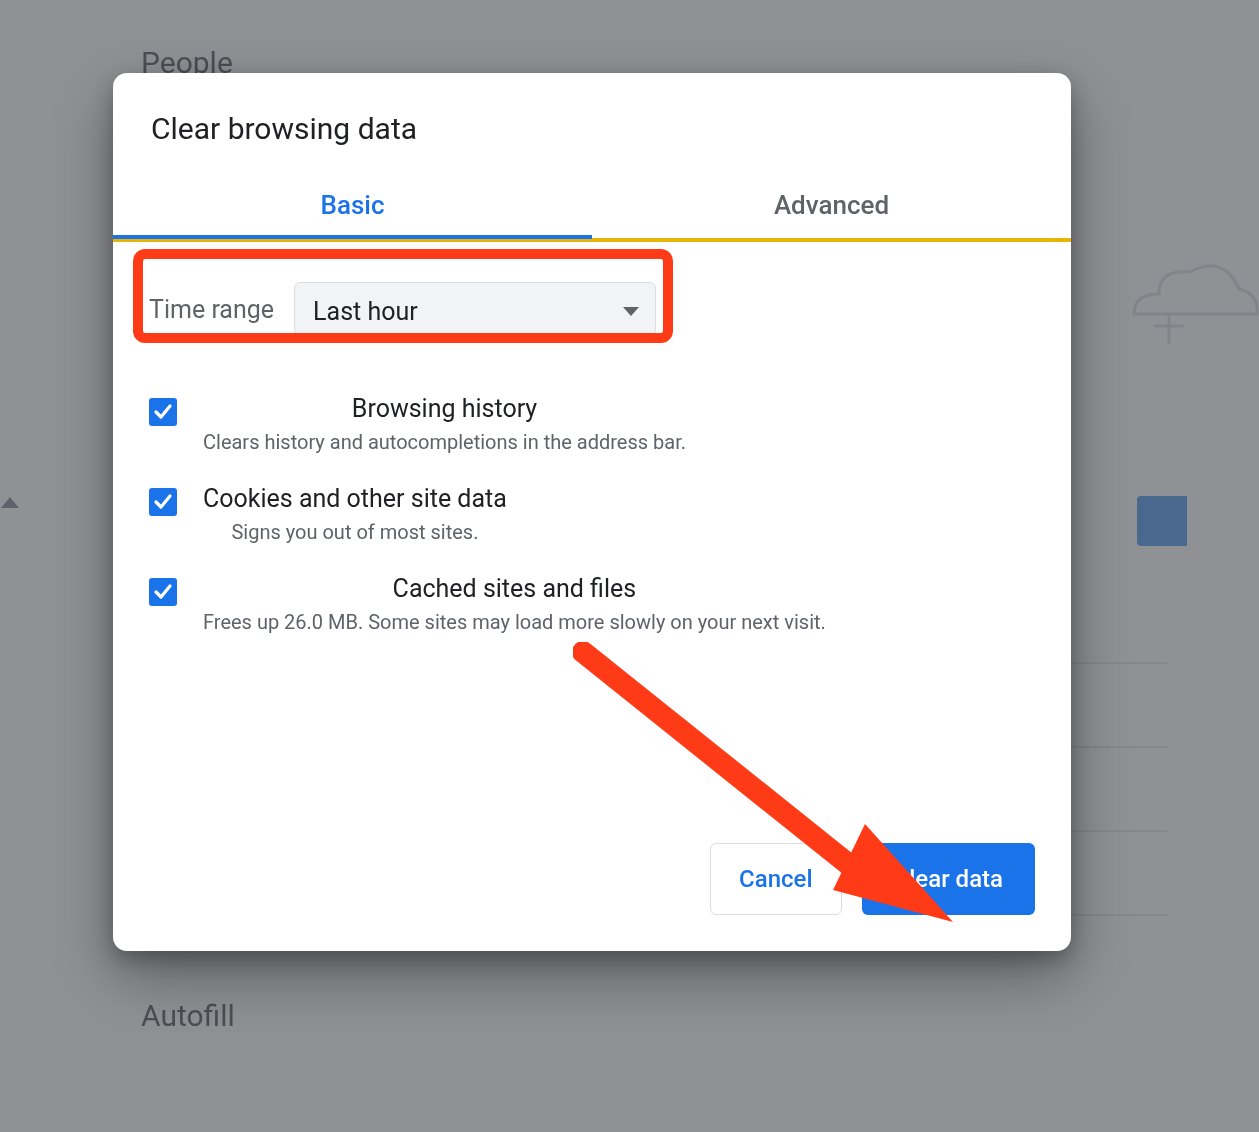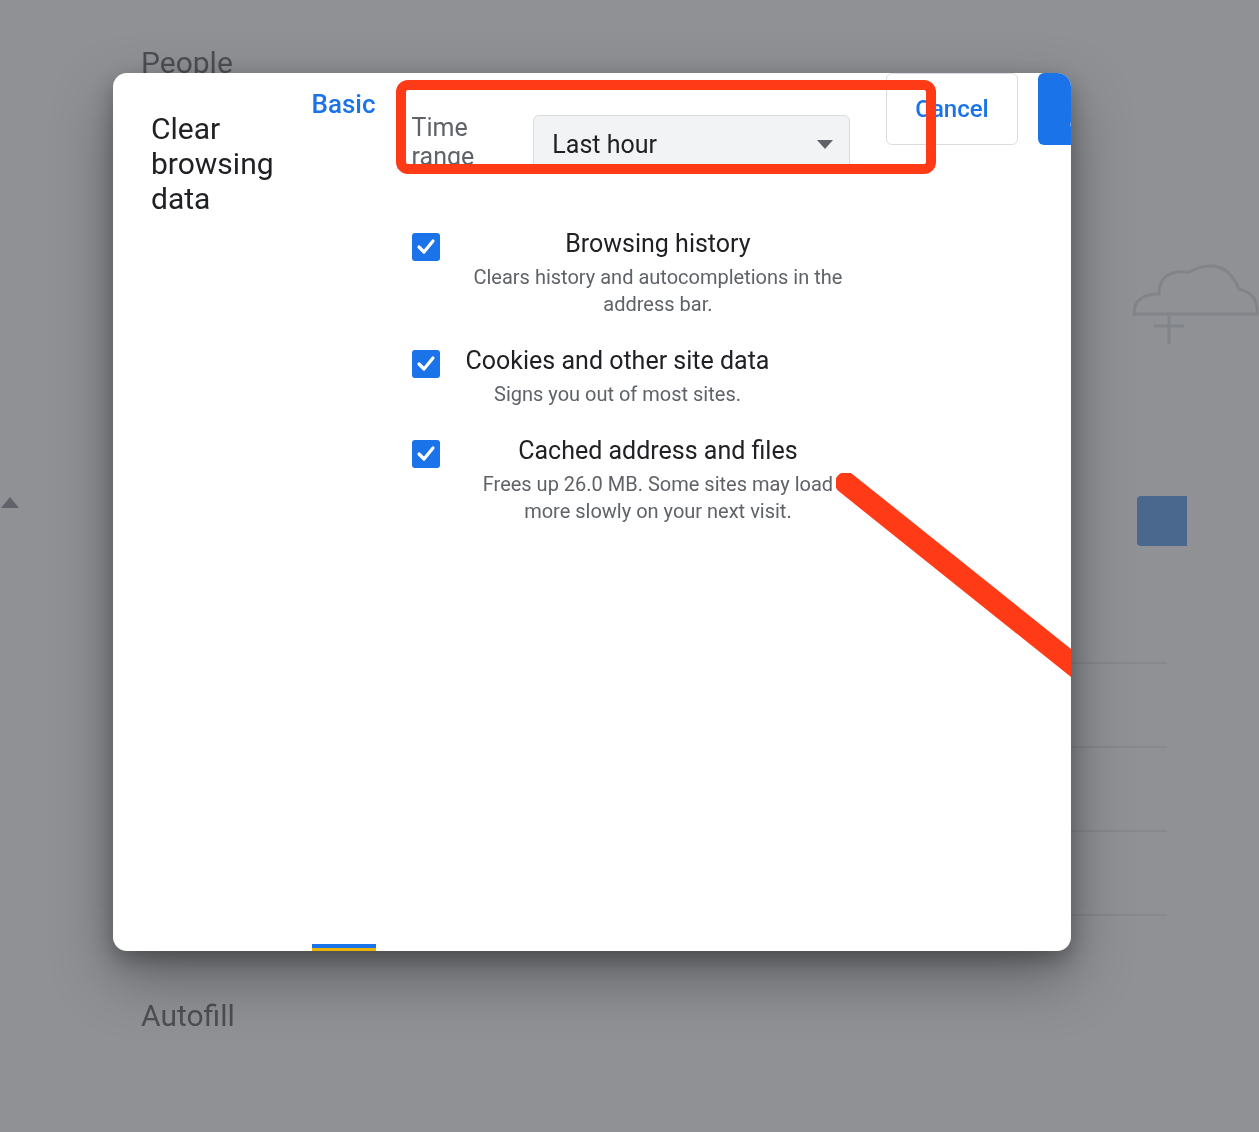--- a/index.html
+++ b/index.html
@@ -66,20 +66,21 @@
   }
   .dialog {
     position: absolute;
     left: 113px; top: 73px;
     width: 958px; height: 878px;
     background: #fff;
     border-radius: 14px;
     box-shadow: 0 25px 60px rgba(0,0,0,0.35), 0 8px 20px rgba(0,0,0,0.25);
     overflow: hidden;
     display: flex;
+    flex-direction: column;
   }
   .dialog-header {
     padding: 38px 38px 28px 38px;
   }
   .dialog-title {
     font-size: 30px;
     color: #202124;
   }
   .tabs {
     display: flex;
@@ -114,21 +115,21 @@
     position: absolute;
     left: 20px; top: 7px;
     width: 540px; height: 94px;
     border: 10px solid #ff3b17;
     border-radius: 12px;
     pointer-events: none;
   }
   .time-row {
     display: flex;
     align-items: center;
-    gap: 14px;
+    gap: 20px;
     padding: 16px 4px 18px 4px;
   }
   .time-label {
     font-size: 25px;
     color: #5f6368;
   }
   .select {
     display: flex;
     align-items: center;
     justify-content: space-between;
@@ -237,20 +238,23 @@
 
 <div class="dialog">
   <div class="dialog-header">
     <div class="dialog-title">Clear browsing data</div>
   </div>
 
   <div class="tabs">
     <div class="tab active">
       <span>Basic</span>
     </div>
+    <div class="tab">
+      <span>Advanced</span>
+    </div>
   </div>
 
   <div class="body">
     <div class="highlight-box"></div>
 
     <div class="time-row">
       <span class="time-label">Time range</span>
       <div class="select">
         <span>Last hour</span>
         <span class="caret"></span>
@@ -283,21 +287,21 @@
         </div>
       </div>
 
       <div class="option">
         <div class="checkbox">
           <svg width="20" height="20" viewBox="0 0 20 20">
             <path d="M3 10 L8 15 L17 4" stroke="#fff" stroke-width="3.2" fill="none" stroke-linecap="round" stroke-linejoin="round"></path>
           </svg>
         </div>
         <div class="opt-text">
-          <div class="opt-title">Cached address and files</div>
+          <div class="opt-title">Cached sites and files</div>
           <div class="opt-desc">Frees up 26.0 MB. Some sites may load more slowly on your next visit.</div>
         </div>
       </div>
 
     </div>
 
     <svg class="arrow" viewBox="0 0 420 310">
       <defs>
         <marker id="ah" markerWidth="14" markerHeight="14" refX="6" refY="6" orient="auto">
           <path d="M0 0 L12 6 L0 12 L3 6 Z" fill="#ff3b17"></path>

